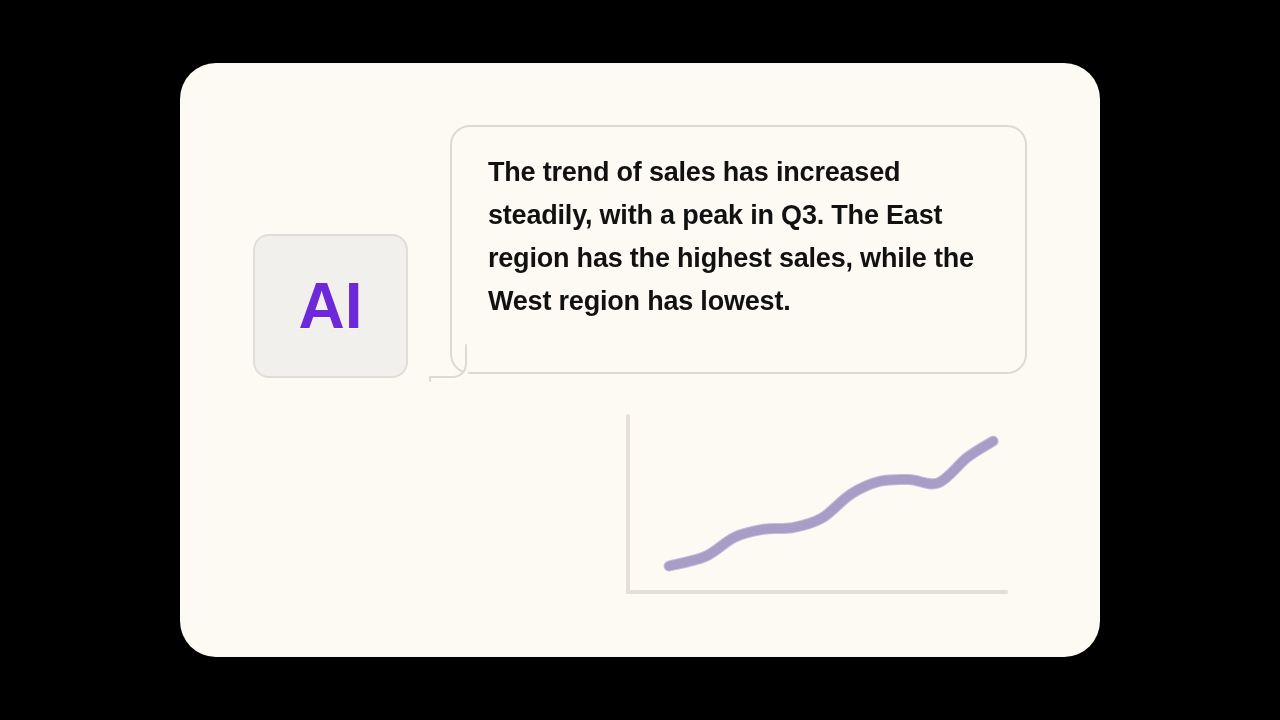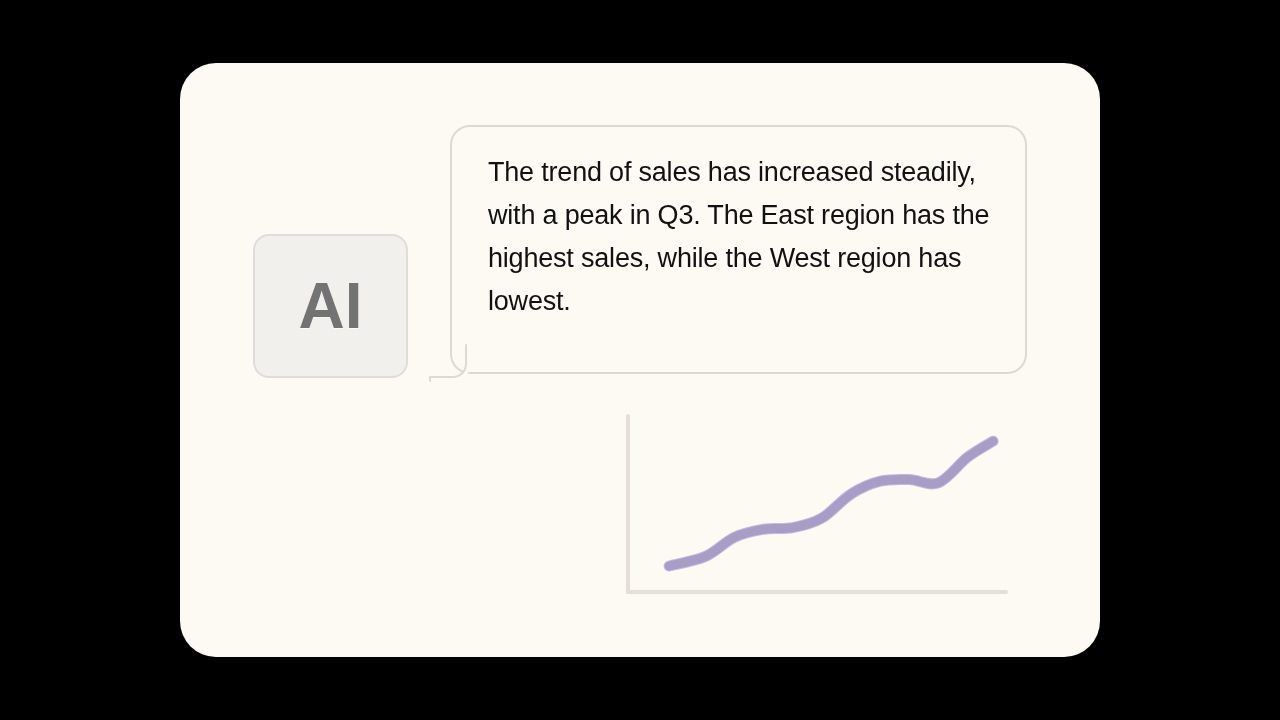--- a/index.html
+++ b/index.html
@@ -46,21 +46,21 @@
     border-radius: 16px;
     box-sizing: border-box;
     display: flex;
     align-items: center;
     justify-content: center;
   }
   .ai-badge-label {
     font-family: "Liberation Sans", sans-serif;
     font-size: 64px;
     font-weight: 700;
-    color: #737373;
+    color: #6d28d9;
     letter-spacing: 0px;
     line-height: 1;
     user-select: none;
     text-shadow: 0 1px 0 rgba(255,255,255,0.65);
   }
 
   
   .bubble {
     position: absolute;
     left: 270px;  
@@ -75,20 +75,21 @@
   .bubble-text {
     position: absolute;
     left: 36px;
     top: 24px;
     right: 30px;
     font-family: "Liberation Sans", sans-serif;
     font-size: 27px;
     line-height: 43px;
     color: #111111;
     letter-spacing: -0.2px;
+    font-weight: bold;
   }
   
   .bubble-tail {
     position: absolute;
     left: 248px;  
     top: 278px;   
     width: 40px;
     height: 42px;
     pointer-events: none;
   }

